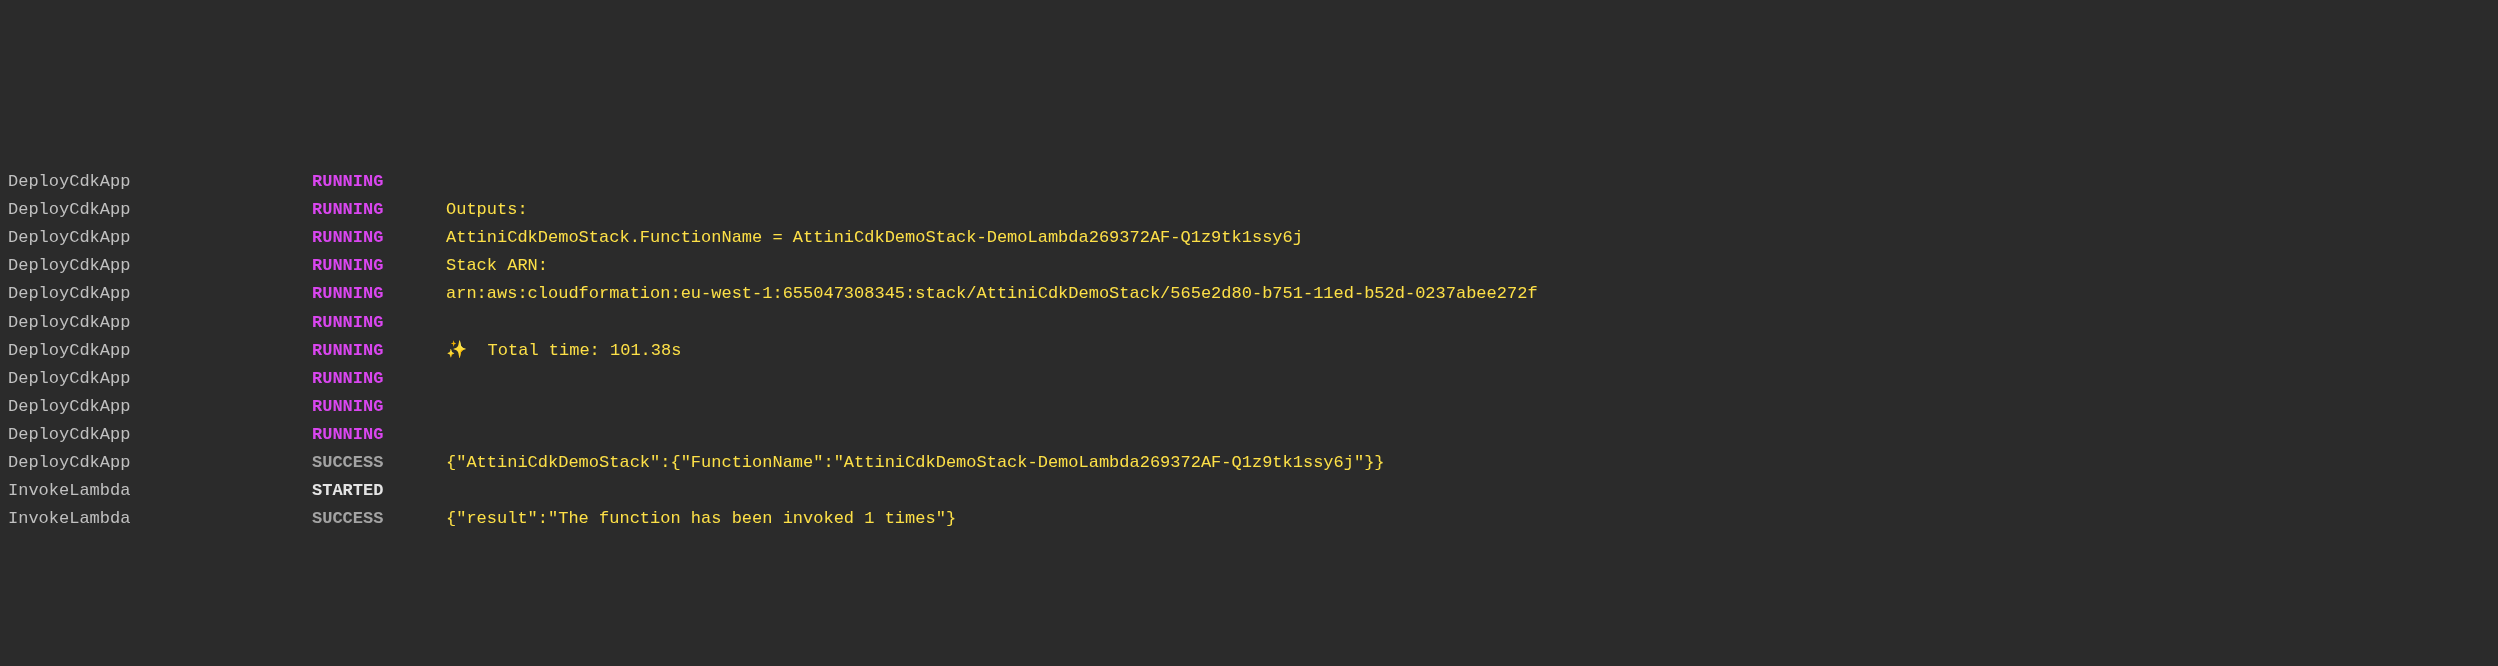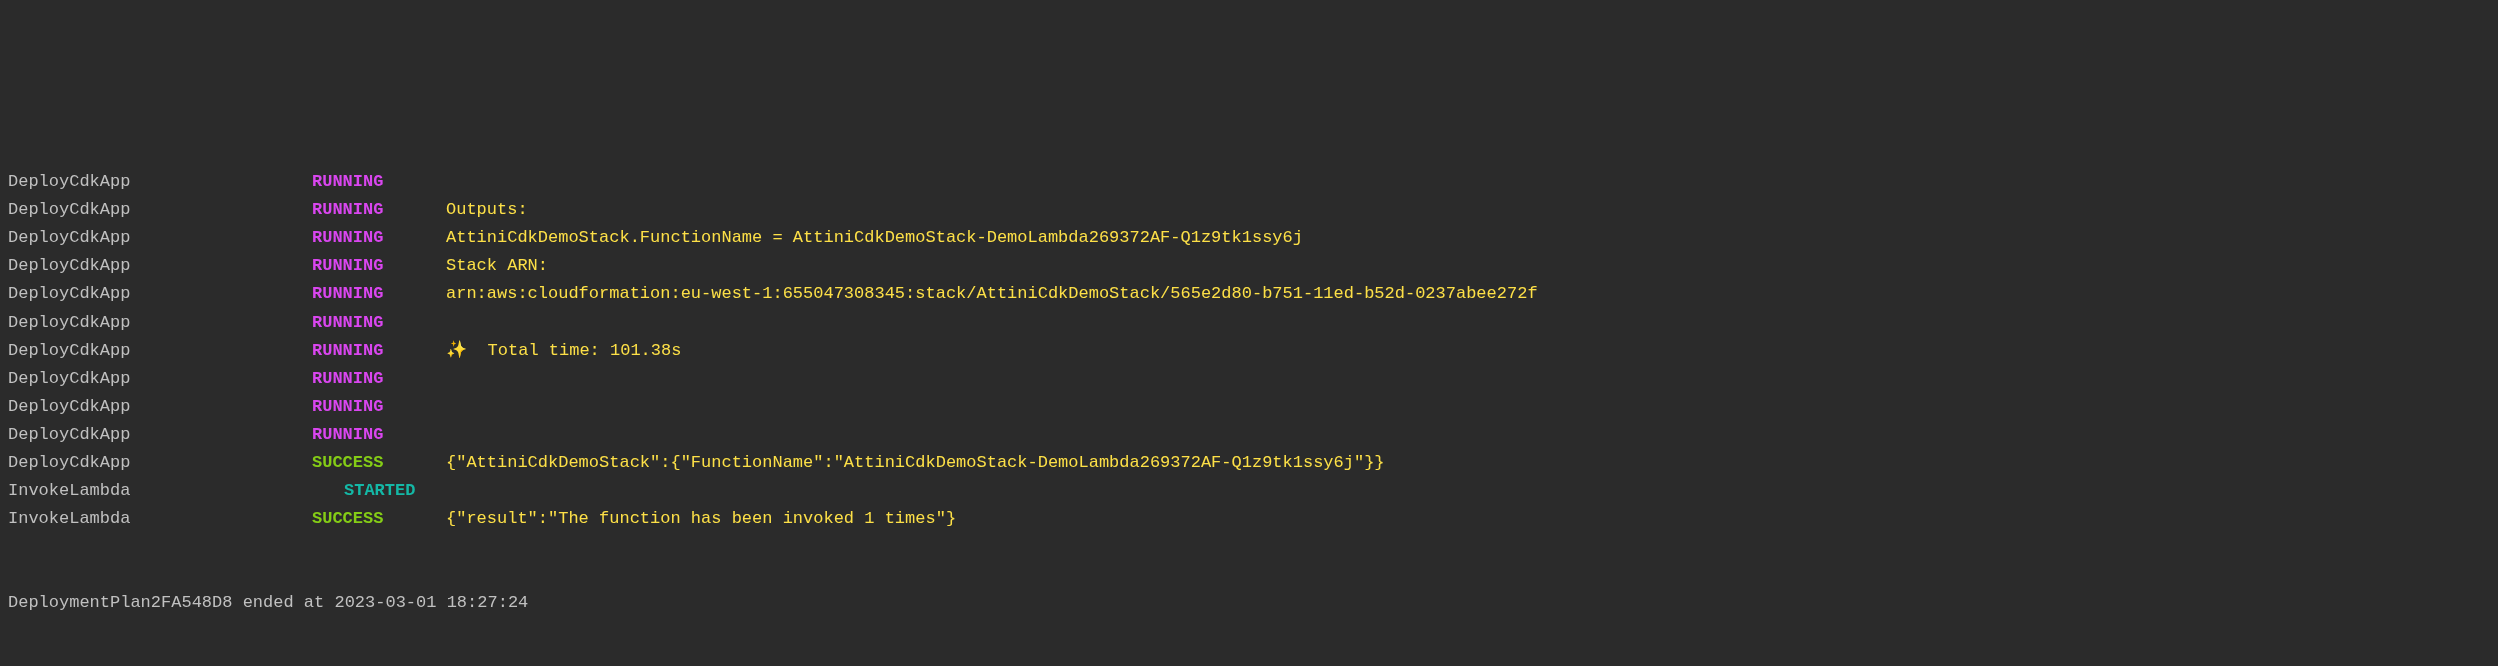--- a/index.html
+++ b/index.html
@@ -31,38 +31,36 @@
     }
     .status {
       min-width: 110px;
       display: inline-block;
       font-weight: bold;
     }
     .status-running {
       color: #d946ef;
     }
     .status-success {
-      color: #84cc16;
+      color: #a3a3a3;
     }
     .status-started {
-      color: #14b8a6;
-      margin-left: 32px;
+      color: #e5e5e5;
     }
     .message {
       color: #fde047;
     }
     .footer-line {
       color: #c0c0c0;
     }
   </style>
 </head>
 <body>
 
 
 
 <div class="terminal">
   <div id="log-lines"><div class="line"><span class="task-name">DeployCdkApp</span><span class="status status-running">RUNNING</span><span class="message"></span></div><div class="line"><span class="task-name">DeployCdkApp</span><span class="status status-running">RUNNING</span><span class="message">Outputs:</span></div><div class="line"><span class="task-name">DeployCdkApp</span><span class="status status-running">RUNNING</span><span class="message">AttiniCdkDemoStack.FunctionName = AttiniCdkDemoStack-DemoLambda269372AF-Q1z9tk1ssy6j</span></div><div class="line"><span class="task-name">DeployCdkApp</span><span class="status status-running">RUNNING</span><span class="message">Stack ARN:</span></div><div class="line"><span class="task-name">DeployCdkApp</span><span class="status status-running">RUNNING</span><span class="message">arn:aws:cloudformation:eu-west-1:655047308345:stack/AttiniCdkDemoStack/565e2d80-b751-11ed-b52d-0237abee272f</span></div><div class="line"><span class="task-name">DeployCdkApp</span><span class="status status-running">RUNNING</span><span class="message"></span></div><div class="line"><span class="task-name">DeployCdkApp</span><span class="status status-running">RUNNING</span><span class="message">✨  Total time: 101.38s</span></div><div class="line"><span class="task-name">DeployCdkApp</span><span class="status status-running">RUNNING</span><span class="message"></span></div><div class="line"><span class="task-name">DeployCdkApp</span><span class="status status-running">RUNNING</span><span class="message"></span></div><div class="line"><span class="task-name">DeployCdkApp</span><span class="status status-running">RUNNING</span><span class="message"></span></div><div class="line"><span class="task-name">DeployCdkApp</span><span class="status status-success">SUCCESS</span><span class="message">{"AttiniCdkDemoStack":{"FunctionName":"AttiniCdkDemoStack-DemoLambda269372AF-Q1z9tk1ssy6j"}}</span></div><div class="line"><span class="task-name">InvokeLambda</span><span class="status status-started">STARTED</span><span class="message"></span></div><div class="line"><span class="task-name">InvokeLambda</span><span class="status status-success">SUCCESS</span><span class="message">{"result":"The function has been invoked 1 times"}</span></div></div>
-  <div class="footer-line">DeploymentPlan2FA548D8 ended at 2023-03-01 18:27:24</div>
   
 </div>
 
 
 
 
 </body></html>

